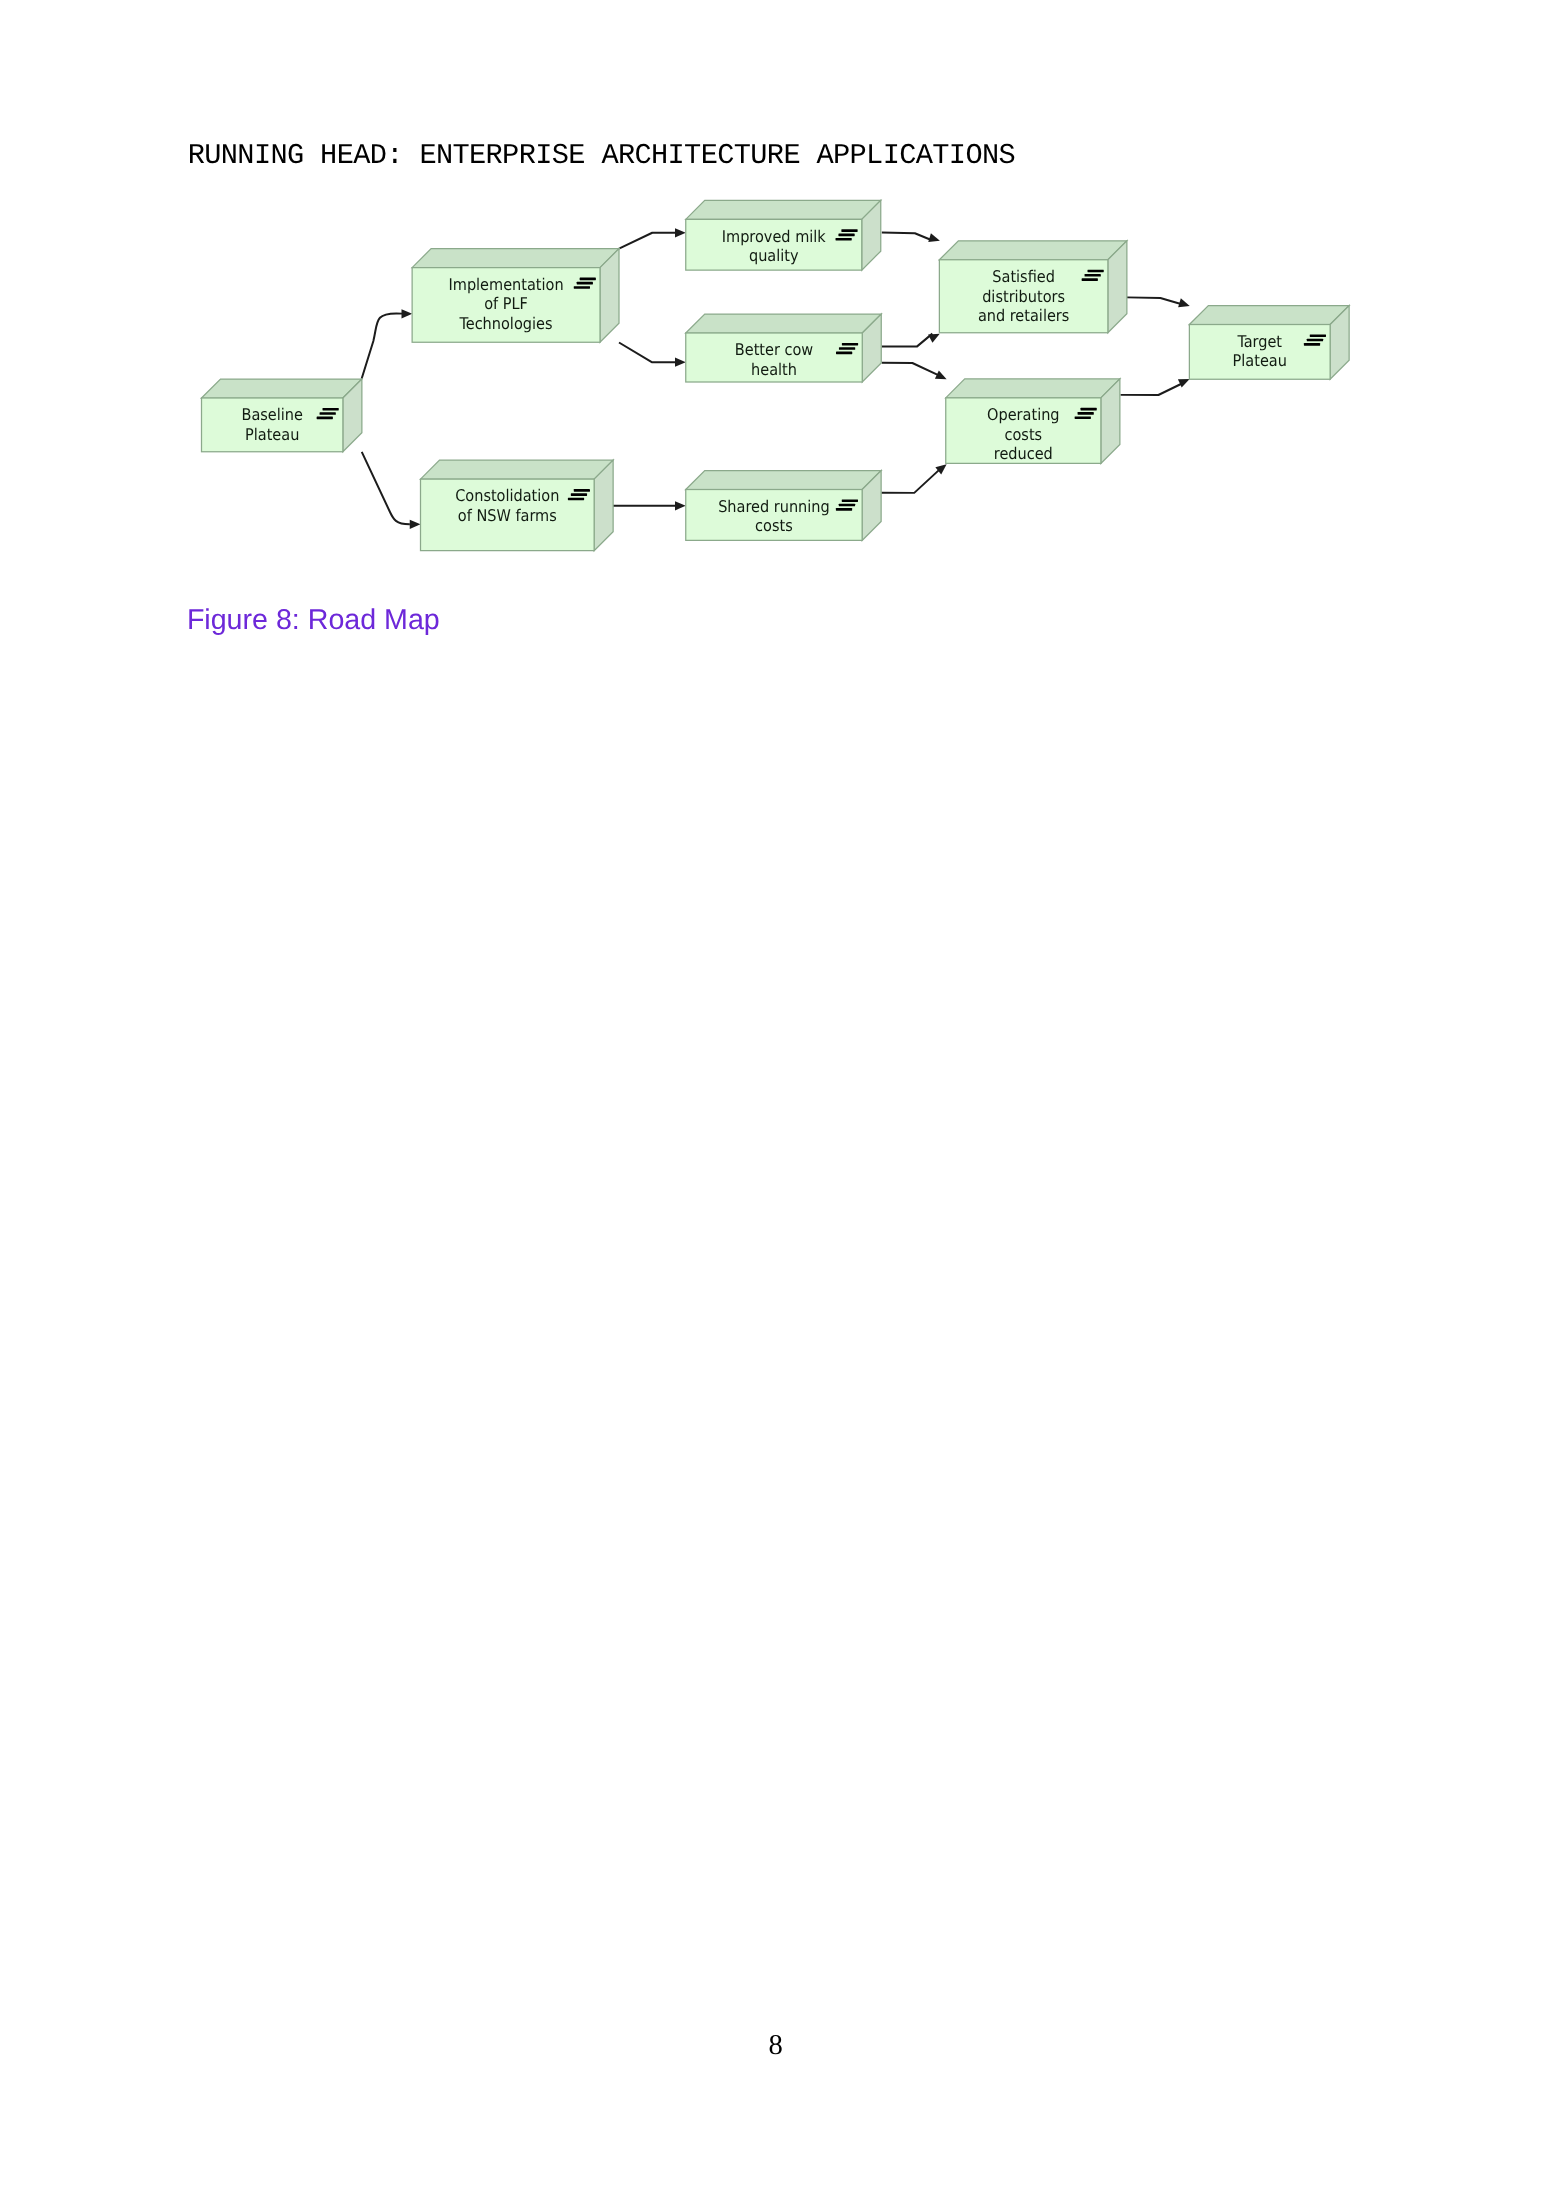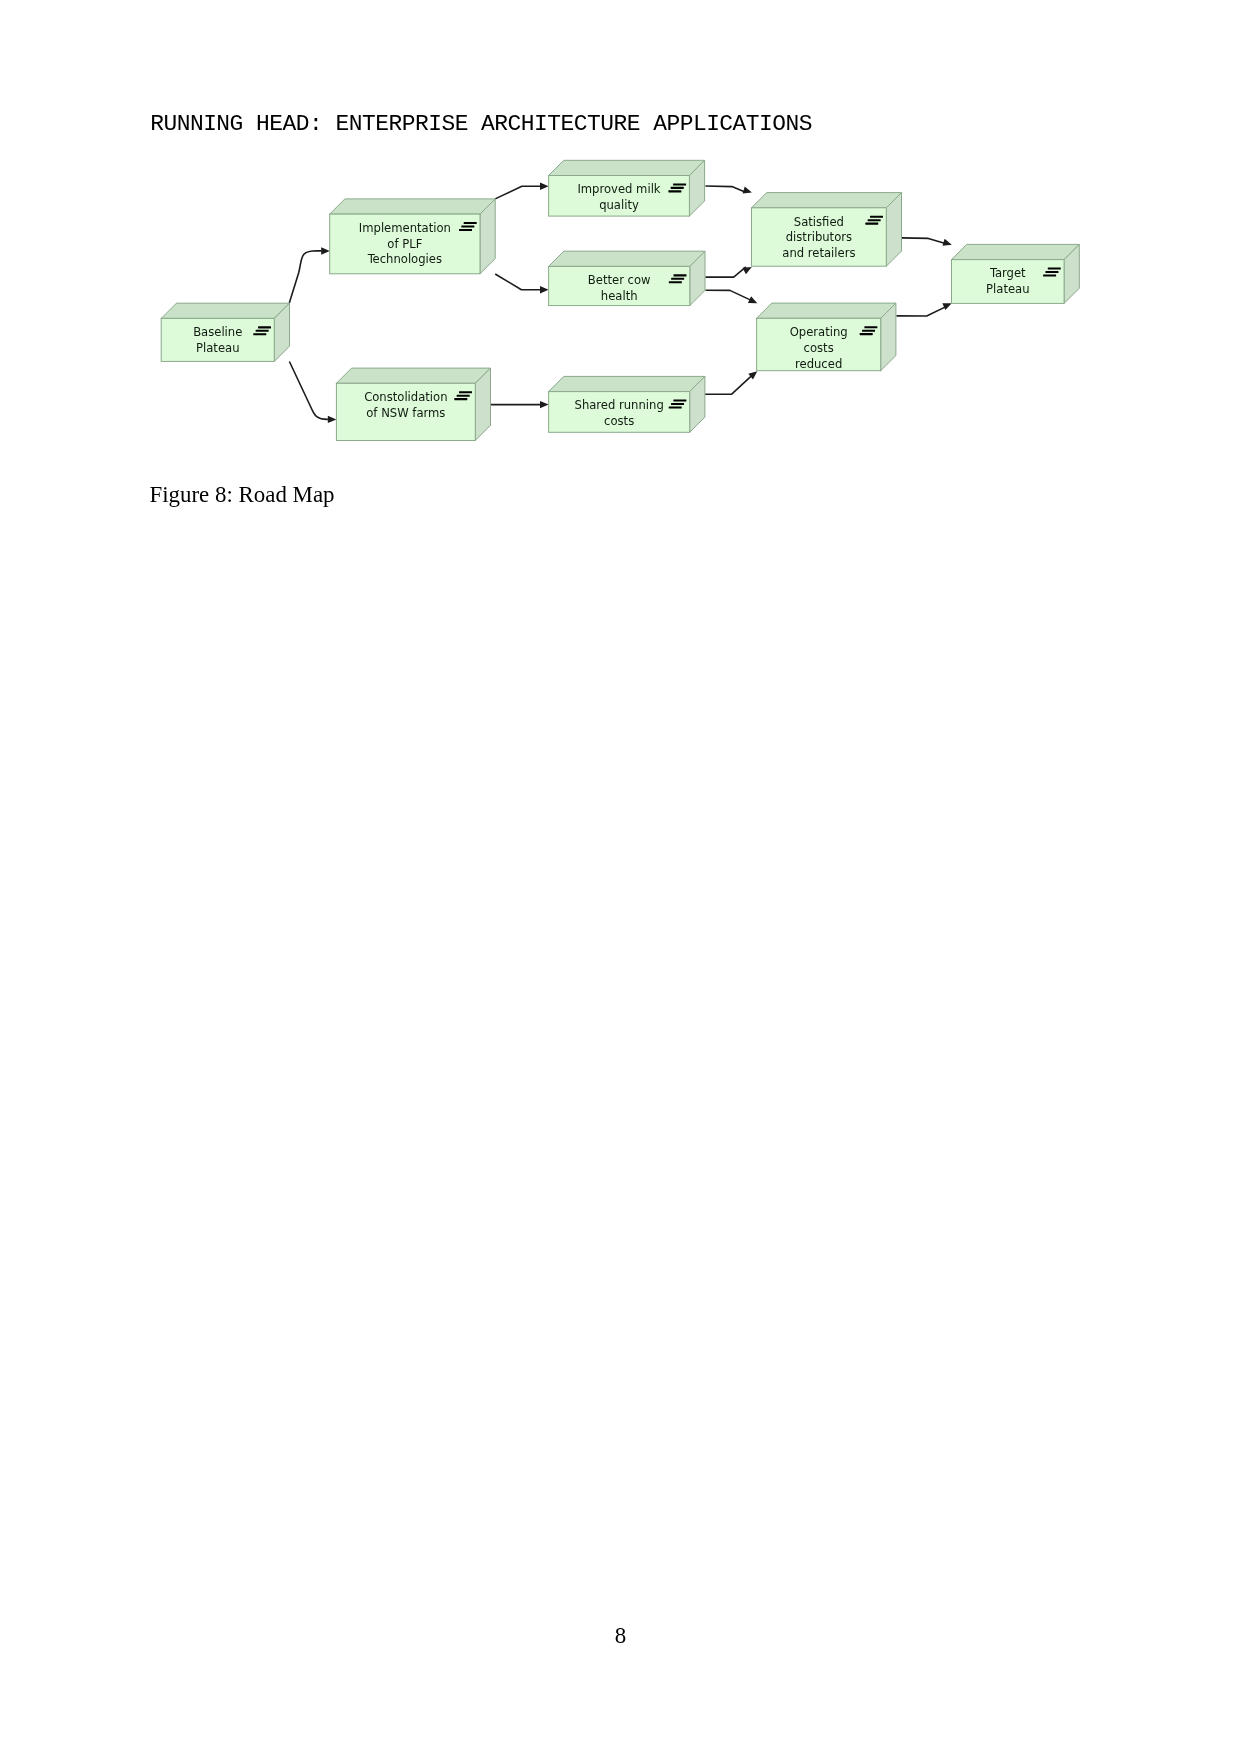--- a/index.html
+++ b/index.html
@@ -2,22 +2,22 @@
 <html><head>
 <meta charset="utf-8">
 <title>Road Map</title>
 <style>
   html,body{margin:0;padding:0;}
   body{width:1241px;height:1754px;background:#ffffff;overflow:hidden;
        font-family:"Liberation Serif",serif;}
   .page{position:relative;width:1241px;height:1754px;}
   .running-head{position:absolute;left:150.2px;top:74.7px;font-size:22.9px;color:#000;
        font-family:Liberation Mono, monospace;letter-spacing:-0.5px;white-space:nowrap;margin-top:36px;}
-  .fig-caption{position:absolute;left:149.5px;top:481.8px;font-size:22.9px;color:#000000;
-       font-family:Liberation Serif, serif;white-space:nowrap;}
+  .fig-caption{position:absolute;left:149.5px;top:481.8px;font-size:22.9px;color:#6d28d9;
+       font-family:Liberation Sans, sans-serif;white-space:nowrap;}
   .page-number{position:absolute;left:0;top:1623px;width:1241px;text-align:center;
        font-size:22.9px;color:#000;font-family:"Liberation Serif",serif;}
   #diagram{position:absolute;left:0;top:0;}
 </style>
 </head>
 <body>
 
 <div class="page">
   <div class="running-head">RUNNING HEAD: ENTERPRISE ARCHITECTURE APPLICATIONS</div>
   <svg id="diagram" width="1241" height="520" viewBox="0 0 1241 520">

